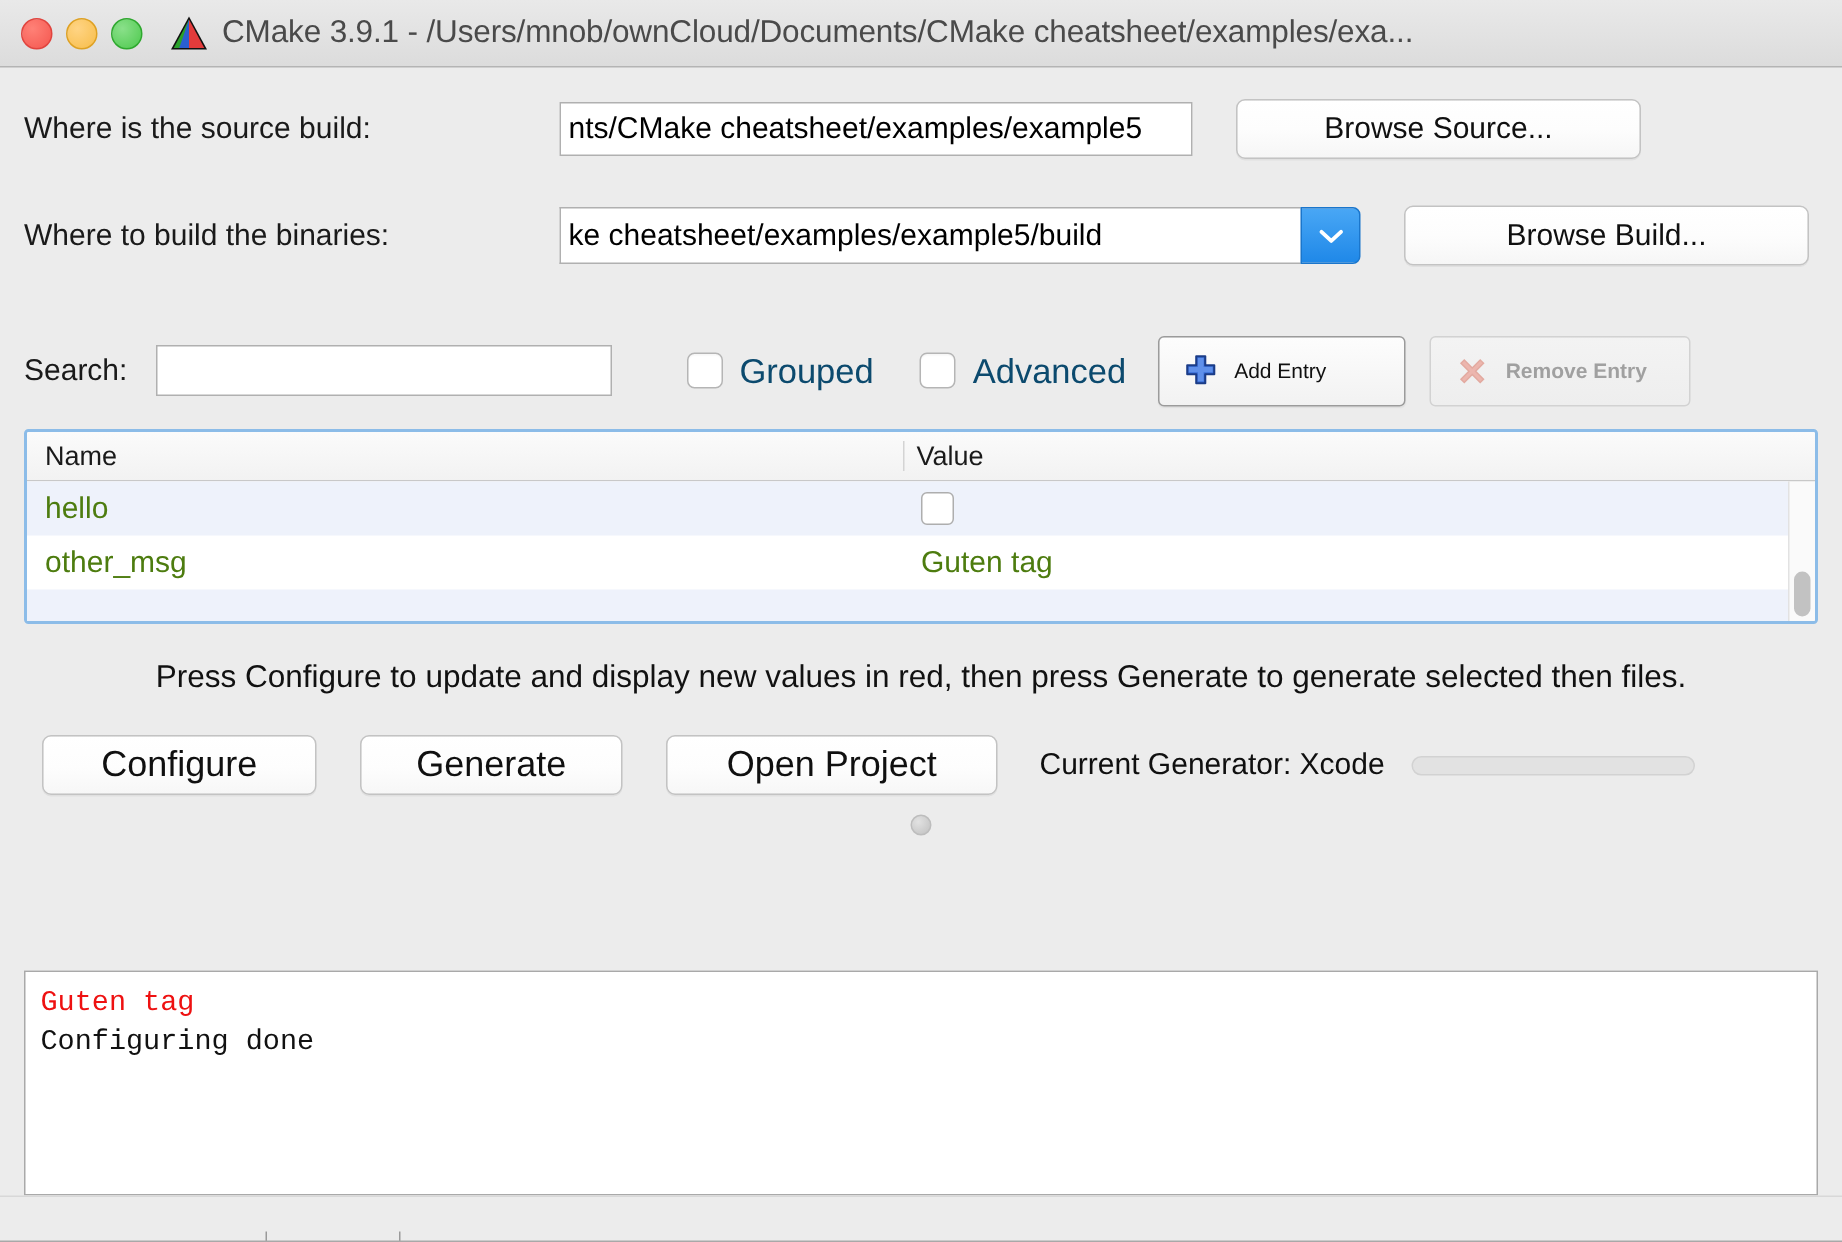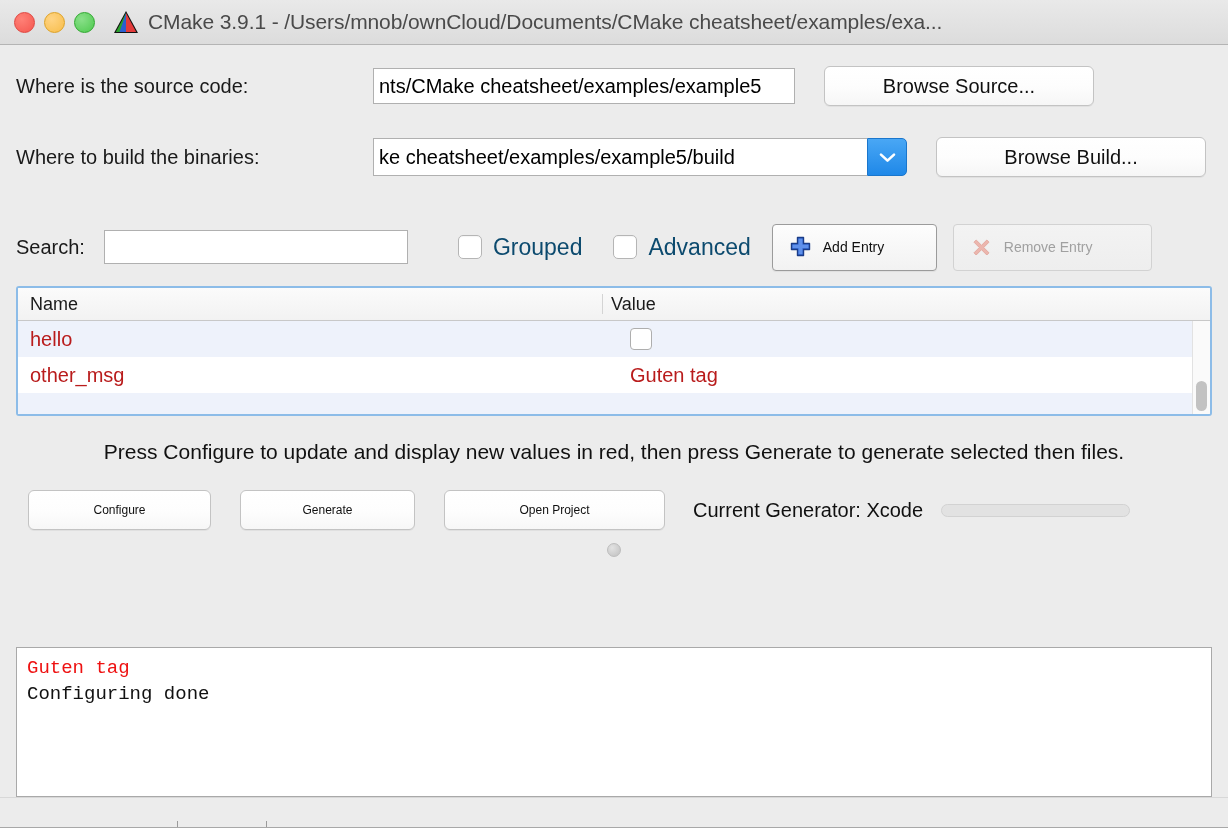--- a/index.html
+++ b/index.html
@@ -205,24 +205,25 @@
   .entry-btn.add {
     margin-left: 21px;
     width: 165px;
     background: linear-gradient(to bottom, #fdfdfd 0%, #f2f2f2 100%);
     border: 1px solid #9b9b9b;
     color: #101010;
     box-shadow: 0 1px 1px rgba(0,0,0,0.06);
   }
   .entry-btn.remove {
     margin-left: 16px;
-    width: 199px;
+    width: 174px;
     background: linear-gradient(to bottom, #f3f3f3 0%, #eeeeee 100%);
     border: 1px solid #d2d2d2;
     color: #a0a0a0;
+    font-weight: bold;
   }
   .entry-btn svg { display: block; flex: 0 0 auto; }
 
   
   .table-frame {
     margin-top: 17px;
     height: 130px;
     border: 2px solid #8cbce8;
     border-radius: 3px;
     background: #fff;
@@ -248,23 +249,22 @@
     flex: 1 1 auto;
     position: relative;
     display: flex;
   }
   .rows { flex: 1 1 auto; background: #fff; }
   .trow {
     display: flex;
     align-items: center;
     height: 36px;
     font-size: 20px;
-    color: #b91c1c;
-    cursor: default;
-    gap: 16px;
+    color: #4d7c0f;
+    cursor: default;
   }
   .trow.alt { background: #eef2fb; }
   .trow.filler { height: 24px; }
   .td-name  { width: 584px; padding-left: 12px; box-sizing: border-box; }
   .td-value { flex: 1 1 auto; padding-left: 12px; box-sizing: border-box; display: flex; align-items: center; }
   .cell-check {
     width: 22px;
     height: 22px;
     background: #fff;
     border: 1px solid #aeaeae;
@@ -305,21 +305,21 @@
     display: flex;
     align-items: center;
     margin-top: 24px;
     padding-left: 12px;
   }
   .act-btn {
     height: 38px;
     background: linear-gradient(to bottom, #ffffff 0%, #fdfdfd 55%, #f7f7f7 100%);
     border: 1px solid #c3c3c3;
     border-radius: 6px;
-    font-size: 12px;
+    font-size: 24px;
     color: #101010;
     display: flex;
     align-items: center;
     justify-content: center;
     box-shadow: 0 1px 0 rgba(0,0,0,0.05);
     cursor: default;
   }
   .act-configure { width: 181px; }
   .act-generate  { width: 173px; margin-left: 29px; }
   .act-open      { width: 219px; margin-left: 29px; }
@@ -413,21 +413,21 @@
           <polygon points="13,3 13,22 6.5,22" fill="#2b5fd0"></polygon>
         </svg>
       </span>
       <span class="win-title">CMake 3.9.1 - /Users/mnob/ownCloud/Documents/CMake cheatsheet/examples/exa...</span>
     </div>
   </div>
 
   <div class="body-area">
 
     <div class="path-row">
-      <span class="path-label src">Where is the source code:</span>
+      <span class="path-label src">Where is the source build:</span>
       <div class="path-input src-input">nts/CMake cheatsheet/examples/example5</div>
       <div class="browse-btn browse-src">Browse Source...</div>
     </div>
 
     <div class="path-row second">
       <span class="path-label build">Where to build the binaries:</span>
       <div class="build-combo">
         <div class="path-input build-input">ke cheatsheet/examples/example5/build</div>
         <div class="combo-btn">
           <span>

